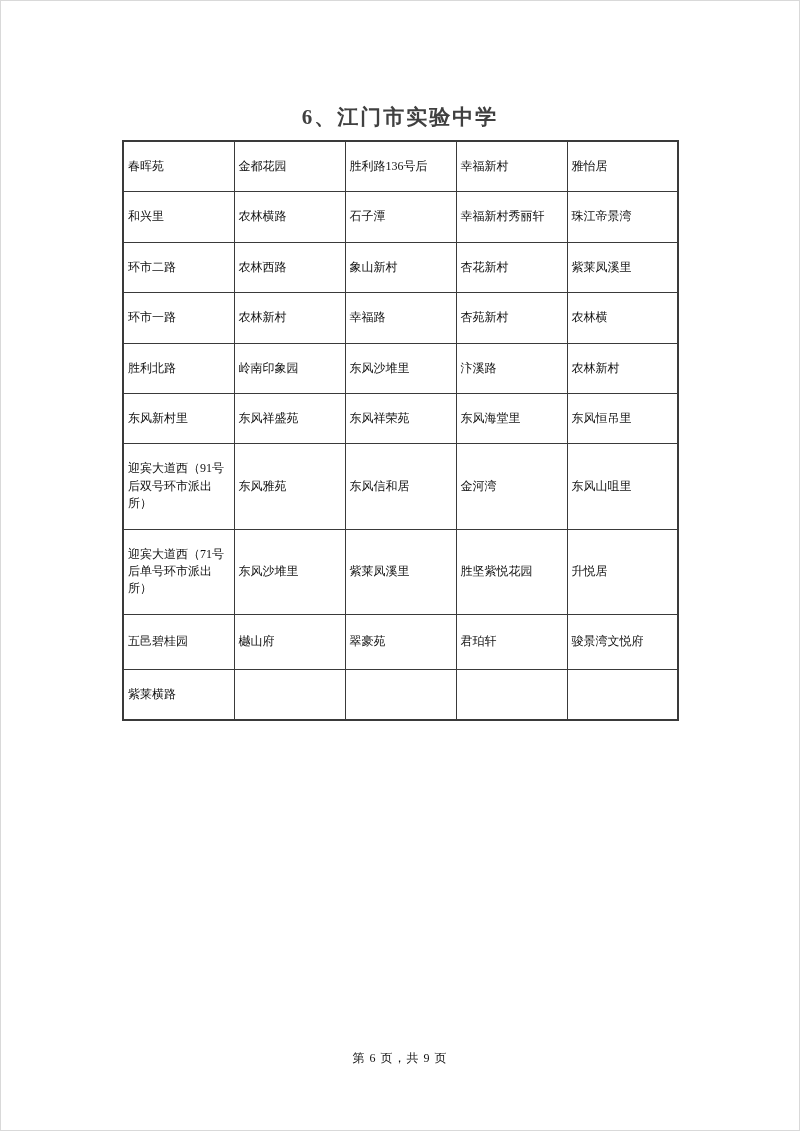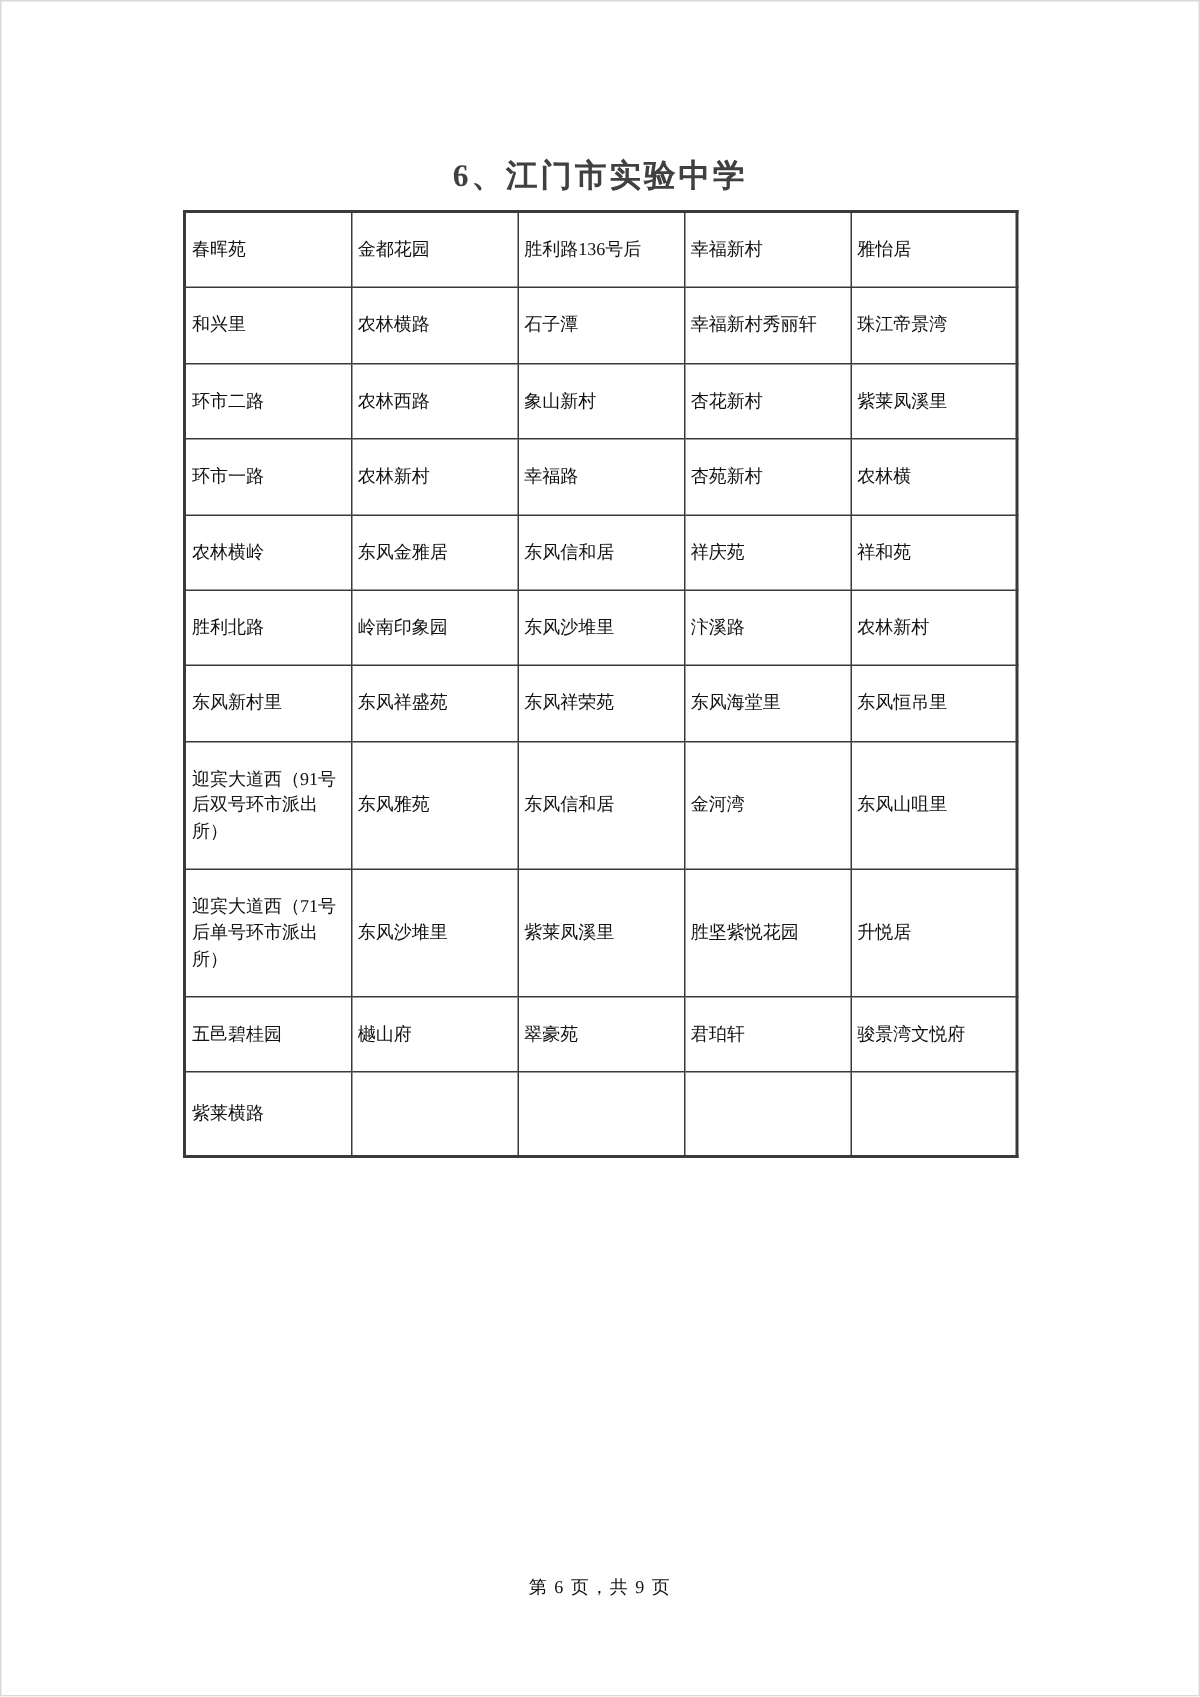--- a/index.html
+++ b/index.html
@@ -107,27 +107,20 @@
           <td>紫莱凤溪里</td>
         </tr>
         <tr>
           <td>环市一路</td>
           <td>农林新村</td>
           <td>幸福路</td>
           <td>杏苑新村</td>
           <td>农林横</td>
         </tr>
         <tr>
-          <td>农林横岭</td>
-          <td>东风金雅居</td>
-          <td>东风信和居</td>
-          <td>祥庆苑</td>
-          <td>祥和苑</td>
-        </tr>
-        <tr>
           <td>胜利北路</td>
           <td>岭南印象园</td>
           <td>东风沙堆里</td>
           <td>汴溪路</td>
           <td>农林新村</td>
         </tr>
         <tr>
           <td>东风新村里</td>
           <td>东风祥盛苑</td>
           <td>东风祥荣苑</td>

